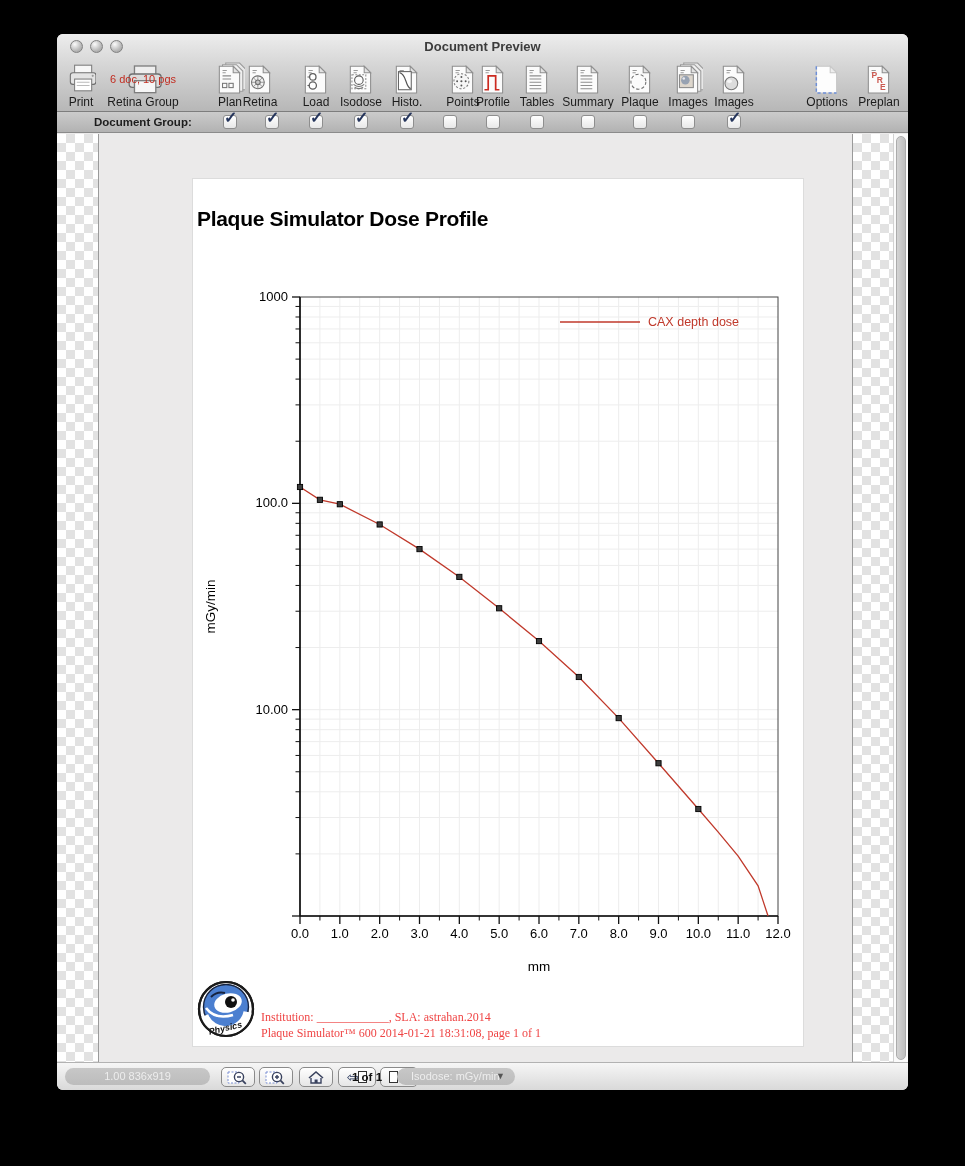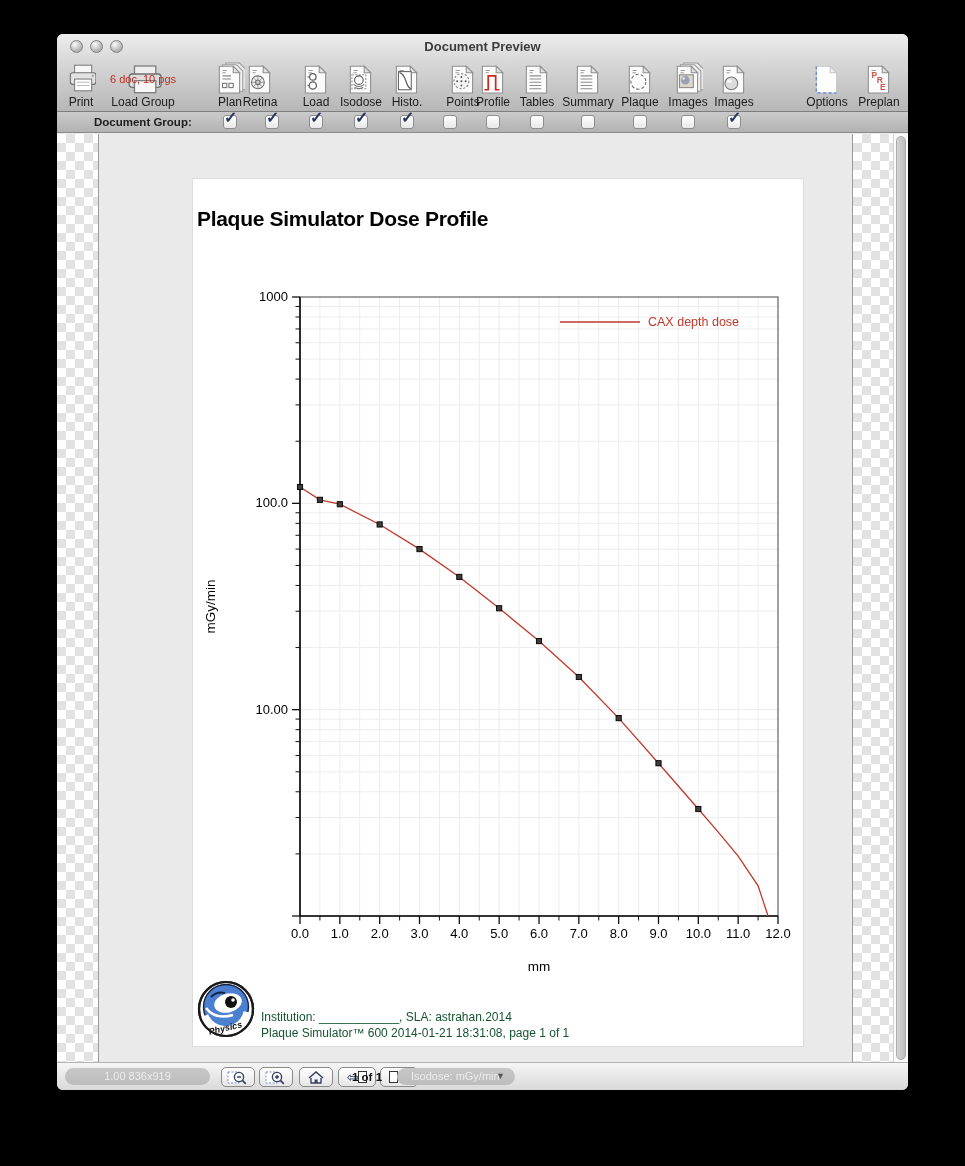--- a/index.html
+++ b/index.html
@@ -35,21 +35,21 @@
   #checker-left { left:0; width:42px; border-right:1px solid #9a9a9a; }
   #checker-right { right:15px; width:41px; border-left:1px solid #9a9a9a; }
   #scrollbar { position:absolute; right:0; top:0; bottom:0; width:15px; background:#fafafa; border-left:1px solid #d2d2d2; }
   #scroll-thumb { position:absolute; left:2px; right:2px; top:2px; bottom:2px; border-radius:6px;
     background:linear-gradient(to right,#d4d4d4,#bdbdbd); border:1px solid #ababab; }
   #page { position:absolute; left:136px; top:45px; width:610px; height:867px; background:#fff; box-shadow:0 0 0 1px #dcdcdc; }
   #page-header { position:absolute; left:5px; top:10px; font-size:13px; color:#000; }
   #page-title { position:absolute; left:4px; top:28px; font-size:21px; font-weight:700; color:#000; letter-spacing:-0.3px; }
   #chart-svg { position:absolute; left:0; top:0; }
   #footer-logo { position:absolute; left:4px; top:801px; width:58px; height:58px; }
-  #footer-text { position:absolute; left:68px; top:830px; font-size:12px; color:#14532d; line-height:16px; }
+  #footer-text { position:absolute; left:68px; top:830px; font-size:12px; color:#ef4444; line-height:16px;font-family:Liberation Serif, serif; }
   
   #statusbar { position:absolute; left:0; right:0; bottom:0; height:28px;
     background:linear-gradient(#f6f6f6,#d9d9d9); border-top:1px solid #b2b2b2; }
   .pill { position:absolute; top:5px; height:17px; border-radius:9px; background:linear-gradient(#c7c7c7,#bcbcbc);
     color:#ededed; font-size:11px; text-align:center; line-height:17px; }
   #zoom-pill { left:8px; width:145px; }
   .sb-btn { position:absolute; top:4px; height:20px; border:1px solid #8a8a8a; border-radius:5px;
     background:linear-gradient(#ffffff,#e6e6e6); display:flex; align-items:center; justify-content:center; font-size:12px; color:#222; }
   #page-indicator { position:absolute; left:295px; top:8px; font-size:11.5px; font-weight:700; color:#111; }
   #isodose-dropdown { left:340px; width:118px; text-align:left; padding-left:14px; }
@@ -85,21 +85,21 @@
           <div class="tb-badge">6 doc, 10 pgs</div>
           <div class="ticon">
             <svg width="40" height="32" viewBox="0 0 36 30">
               <g transform="scale(1.25) translate(1,0)">
                 <rect x="7" y="3" width="16" height="7" fill="#eee" stroke="#7e7e7e"></rect>
                 <rect x="3" y="9" width="24" height="10" rx="2.5" fill="#dcdcdc" stroke="#6f6f6f"></rect>
                 <rect x="7" y="14" width="16" height="9" fill="#f6f6f6" stroke="#7e7e7e"></rect>
               </g>
             </svg>
           </div>
-          <span class="tlabel">Load Group</span>
+          <span class="tlabel">Retina Group</span>
         </div>
         <div class="tb-item" style="left: 141px; width: 64px;">
           <div class="ticon">
             <svg width="30" height="32" viewBox="0 0 26 30">
               <g transform="translate(6,-3)">
                 <path d="M3 4h13l6 6v19H3z" fill="#e8e8e8" stroke="#9a9a9a"></path>
               </g>
               <g transform="translate(3,-1.5)">
                 <path d="M3 4h13l6 6v19H3z" fill="#f0f0f0" stroke="#9a9a9a"></path>
               </g>

